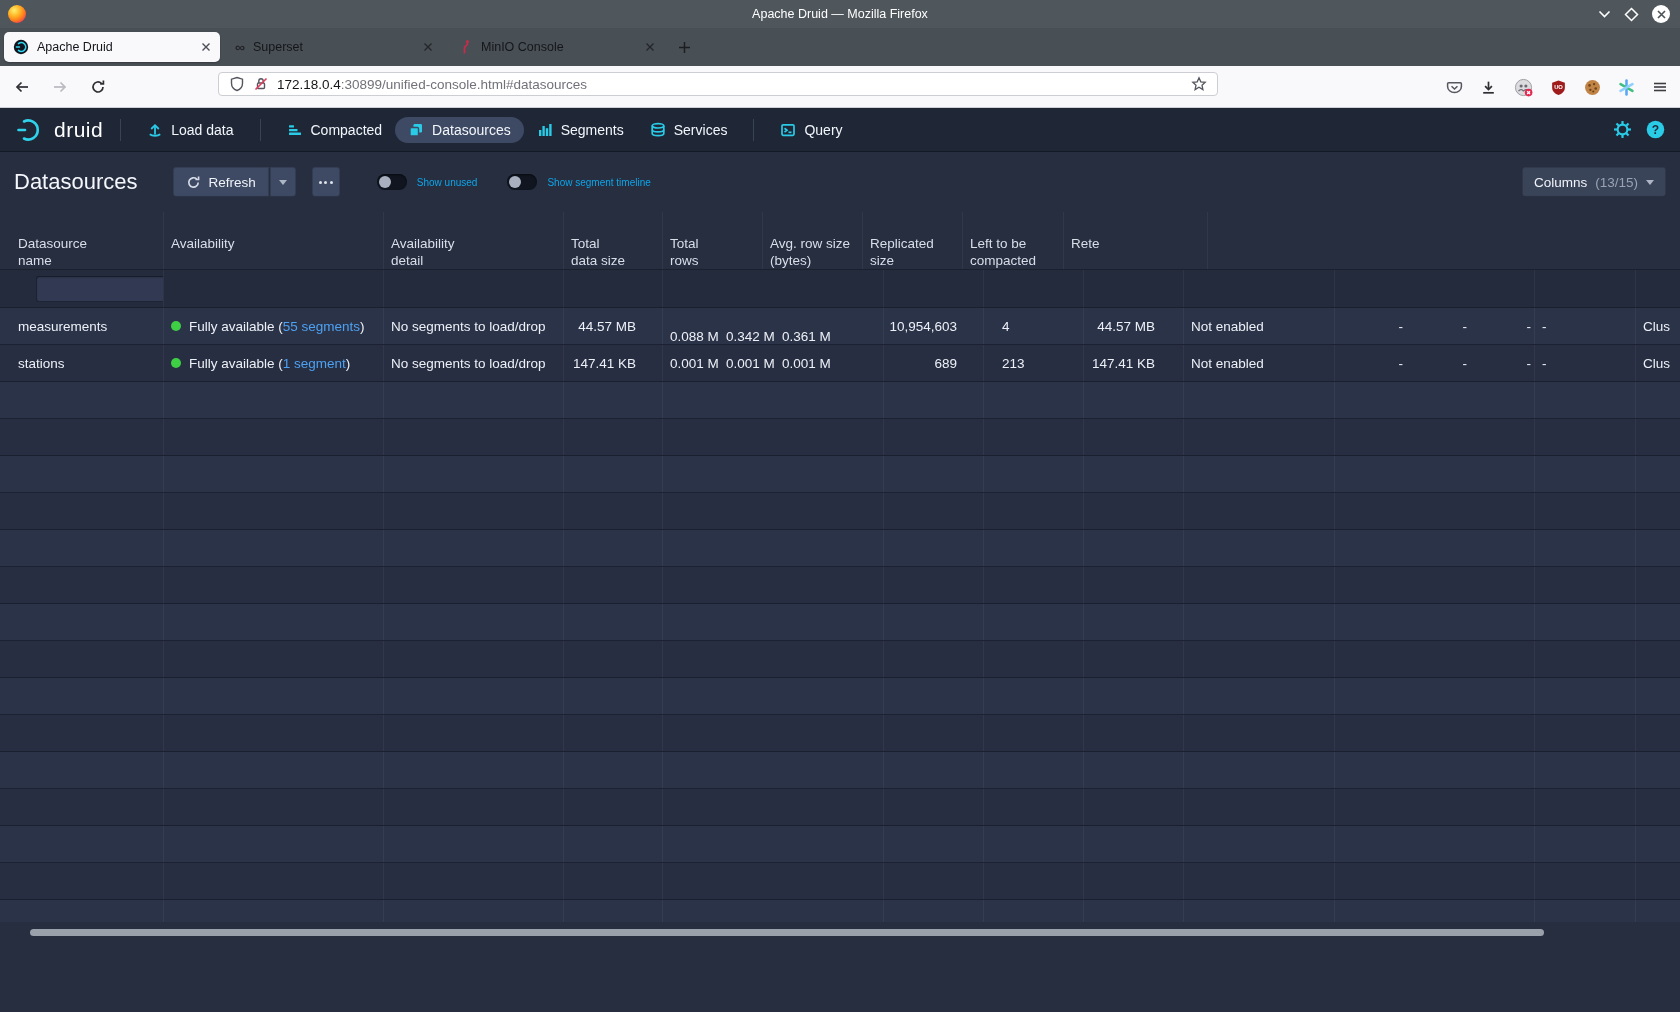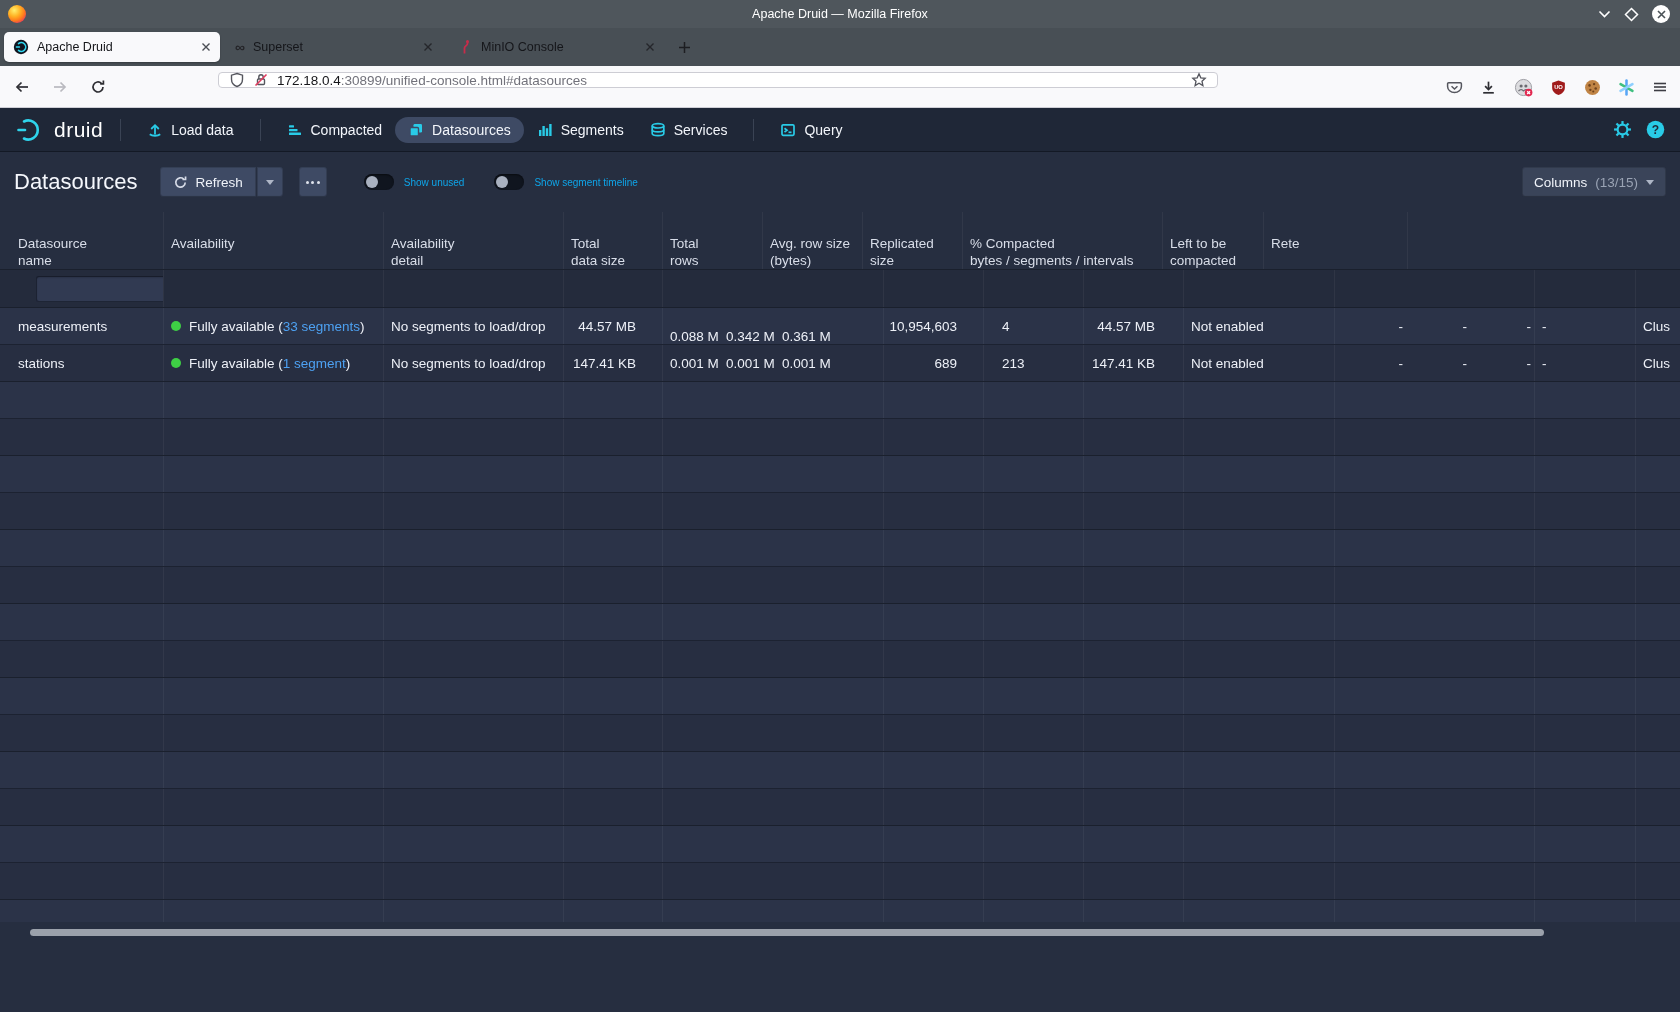--- a/index.html
+++ b/index.html
@@ -20,36 +20,36 @@
   
   .tabstrip{position:absolute;top:28px;left:0;width:1680px;height:38px;background:#484f55;display:flex;align-items:center;padding-left:4px;box-sizing:border-box;}
   .tab{width:216px;height:30px;border-radius:5px;display:flex;align-items:center;padding:0 9px;gap:8px;color:#15161a;font-size:12.5px;margin-right:6px;box-sizing:border-box;}
   .tab.active{background:#f9f9fb;box-shadow:0 1px 2px rgba(0,0,0,.25);}
   .tab .tab-label{white-space:nowrap;overflow:hidden;}
   .tab .tab-close{margin-left:auto;}
   .newtab{width:28px;height:28px;display:flex;align-items:center;justify-content:center;}
   
   .toolbar{position:absolute;top:66px;left:0;width:1680px;height:42px;background:#f9f9fb;border-bottom:1px solid #cfcfd6;box-sizing:border-box;}
   .nav-btns{position:absolute;left:14px;top:0;height:42px;display:flex;align-items:center;gap:22px;}
-  .urlbar{position:absolute;left:218px;top:6px;width:1000px;height:16px;background:#ffffff;border:1px solid #cdcdd4;border-radius:4px;display:flex;align-items:center;padding:0 10px;gap:8px;box-sizing:border-box;}
+  .urlbar{position:absolute;left:218px;top:6px;width:1000px;height:24px;background:#ffffff;border:1px solid #cdcdd4;border-radius:4px;display:flex;align-items:center;padding:0 10px;gap:8px;box-sizing:border-box;}
   .url-text{font-size:13.5px;color:#71717a;white-space:nowrap;overflow:hidden;flex:1;}
   .url-text b{color:#16161a;font-weight:normal;}
   .tb-right{position:absolute;right:12px;top:0;height:42px;display:flex;align-items:center;gap:17px;}
   
   .druidbar{position:absolute;top:108px;left:0;width:1680px;height:44px;background:#1f2737;border-bottom:1px solid #131925;display:flex;align-items:center;padding:0 15px;box-sizing:border-box;}
   .brand{display:flex;align-items:center;gap:9px;margin-right:4px;}
   .brand-name{color:#ffffff;font-size:21px;font-weight:300;letter-spacing:.5px;}
   .dsep{width:1px;height:22px;background:#3a4354;margin:0 13px;}
   .ditem{display:flex;align-items:center;gap:8px;color:#f3f6fb;font-size:14px;padding:5px 13px;border-radius:15px;cursor:pointer;white-space:nowrap;}
   .ditem.active{background:#3e4a64;}
   .dbar-right{margin-left:auto;display:flex;align-items:center;gap:14px;}
   
   .pagehead{position:absolute;top:152px;left:0;width:1680px;height:60px;display:flex;align-items:center;padding-left:14px;box-sizing:border-box;}
   .ptitle{font-size:22px;color:#f5f7fc;margin-right:22px;}
-  .btn{background:#3e4a64;border:none;border-radius:3px;height:30px;color:#f0f3f9;font-size:13.5px;display:flex;align-items:center;box-shadow:inset 0 0 0 1px rgba(17,20,24,.2), inset 0 -1px 1px rgba(17,20,24,.25);}
+  .btn{background:#3e4a64;border:none;border-radius:3px;height:30px;color:#f0f3f9;font-size:13.5px;display:flex;align-items:center;box-shadow:inset 0 0 0 1px rgba(17,20,24,.2), inset 0 -1px 1px rgba(17,20,24,.25);margin-left:13px;}
   .btn-refresh{padding:0 13px;gap:8px;border-top-right-radius:0;border-bottom-right-radius:0;}
   .btn-caret{width:26px;justify-content:center;margin-left:1px;border-top-left-radius:0;border-bottom-left-radius:0;}
   .btn-more{width:28px;justify-content:center;gap:2.5px;margin-left:16px;}
   .dotsm{width:3px;height:3px;border-radius:50%;background:#dfe3ec;}
   .caret{width:0;height:0;border-left:4.5px solid transparent;border-right:4.5px solid transparent;border-top:5px solid #aeb6c6;}
   .toggle-group{display:flex;align-items:center;gap:10px;margin-left:37px;}
   .switch{width:30px;height:16px;border-radius:9px;background:#10151f;position:relative;box-shadow:inset 0 1px 2px rgba(0,0,0,.5);}
   .switch::after{content:"";position:absolute;left:2px;top:2px;width:12px;height:12px;border-radius:50%;background:#a9b1c0;}
   .toggle-label{color:#0ea5e9;font-size:10px;}
   .btn-columns{margin-left:auto;margin-right:14px;padding:0 12px;gap:8px;background:#3a4459;}
@@ -398,24 +398,20 @@
         <div class="hl">rows</div>
       </div>
       <div class="th c-avg_row_size" style="width: 100px;">
         <div class="hl">Avg. row size</div>
         <div class="hl">(bytes)</div>
       </div>
       <div class="th c-replicated_size" style="width: 100px;">
         <div class="hl">Replicated</div>
         <div class="hl">size</div>
       </div>
-      <div class="th c-pct_compacted" style="width: 200px;">
-        <div class="hl">% Compacted</div>
-        <div class="hl">bytes / segments / intervals</div>
-      </div>
       <div class="th c-left_to_be_compacted" style="width: 101px;">
         <div class="hl">Left to be</div>
         <div class="hl">compacted</div>
       </div>
       <div class="th c-retention" style="width: 144px;">
         <div class="hl">Rete</div>
       </div>
     </div>
     <div class="trow tfilter">
       <div class="td c-name" style="width: 164px;">
@@ -433,21 +429,21 @@
       <div class="td c-left_to_be_compacted" style="width: 101px;"></div>
       <div class="td c-retention" style="width: 144px;"></div>
     </div>
     <div class="trow tr light">
       <div class="td c-name" style="width: 164px;">
         <span>measurements</span>
       </div>
       <div class="td c-availability" style="width: 220px;">
         <span class="dot"></span>
         <span>Fully available (</span>
-        <a class="seg-link" href="#">33 segments</a>
+        <a class="seg-link" href="#">55 segments</a>
         <span>)</span>
       </div>
       <div class="td c-availability_detail" style="width: 180px;">
         <span>No segments to load/drop</span>
       </div>
       <div class="td c-total_data_size" style="width: 99px;">
         <span>44.57 MB</span>
       </div>
       <div class="td c-segment_rows" style="width: 221px; align-items: flex-end;">
         <span class="sub-segment_rows">0.088 M</span>

